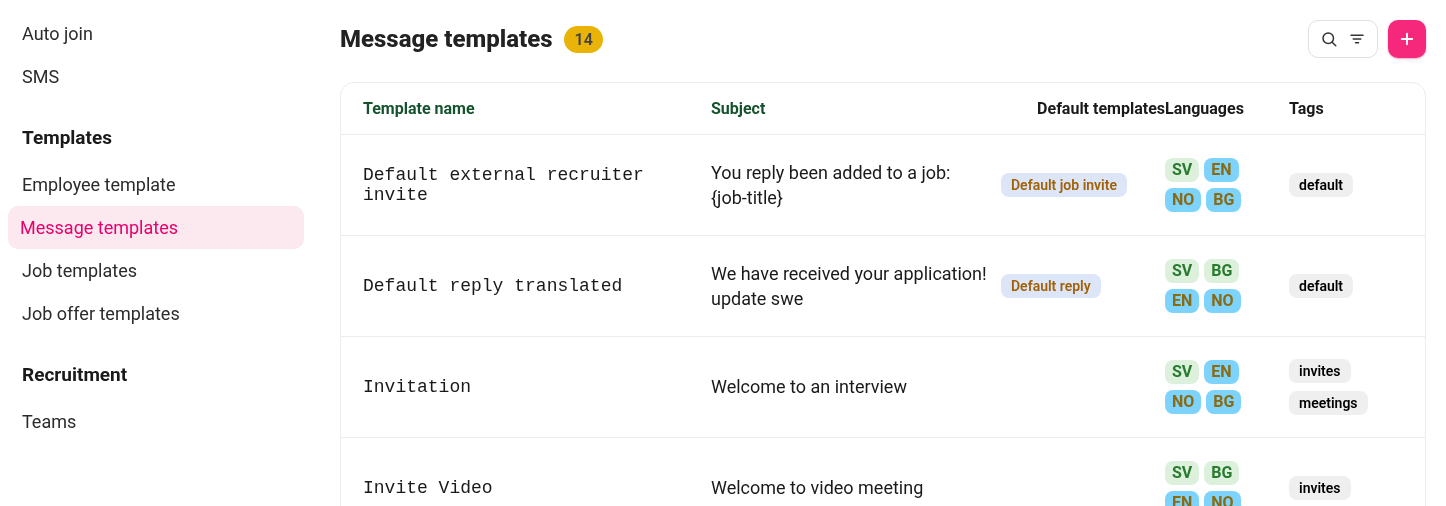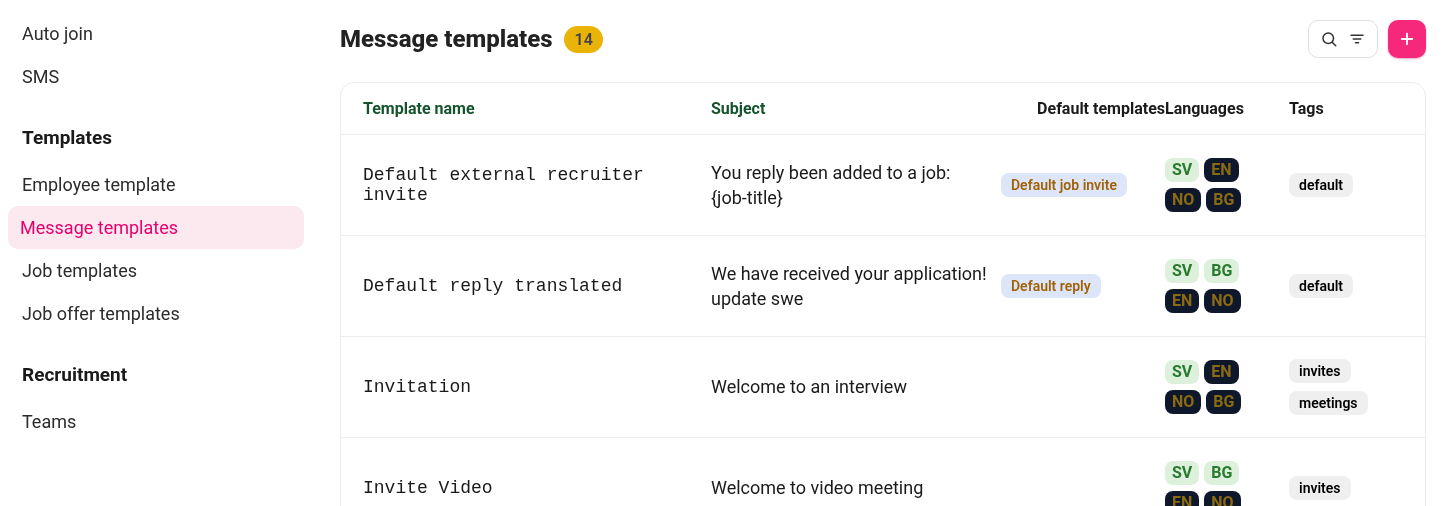--- a/index.html
+++ b/index.html
@@ -196,21 +196,21 @@
       padding: 4px 7px;
       margin: 3px 5px 3px 0;
       min-width: 34px;
       text-align: center;
     }
     .lang-green {
       background: #dcf0dc;
       color: #277a2e;
     }
     .lang-yellow {
-      background: #0f172a;
+      background: #7dd3fc;
       color: #8a6a12;
     }
     .lang-wrap {
       display: block;
       line-height: 1;
     }
     .tags-wrap {
       display: flex;
       flex-wrap: wrap;
       gap: 4px;

